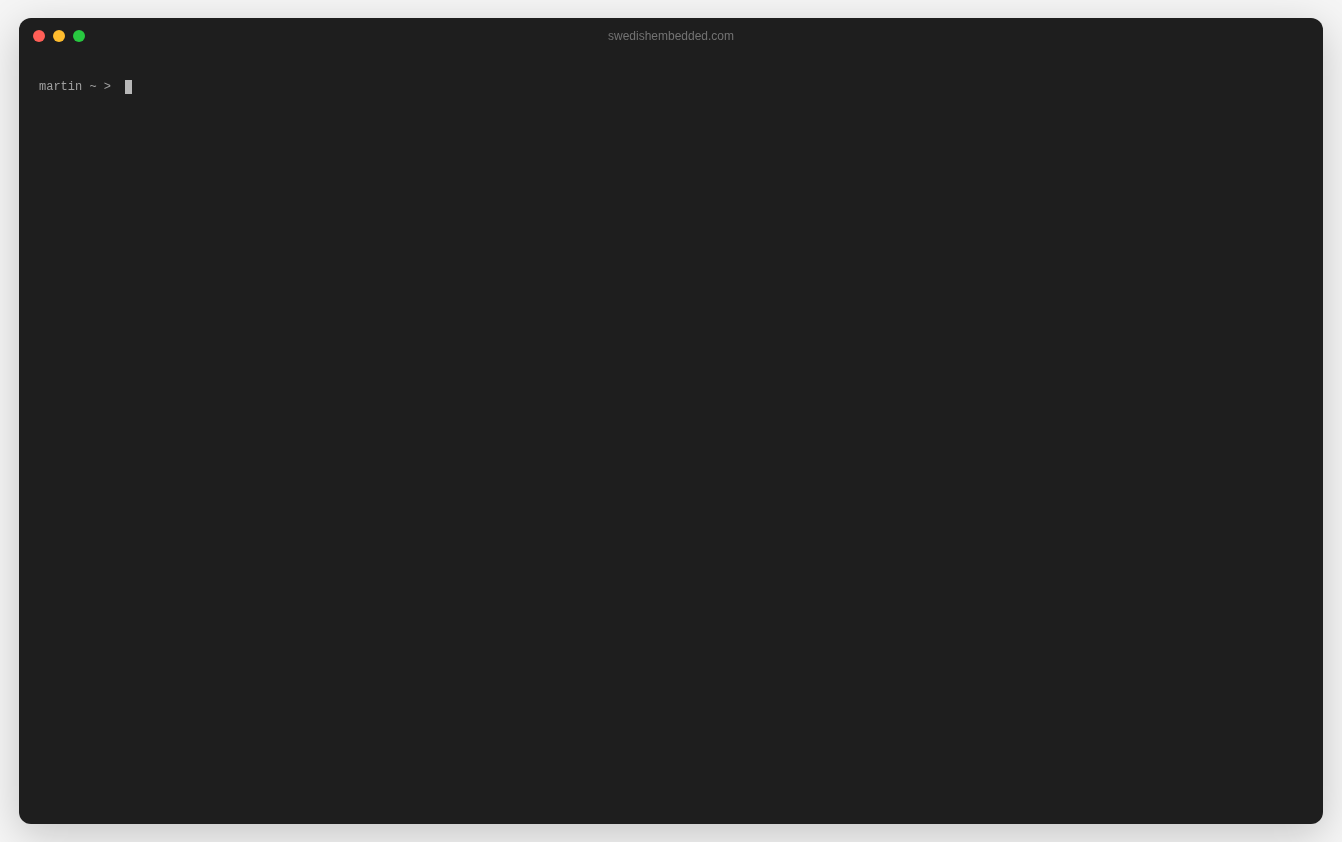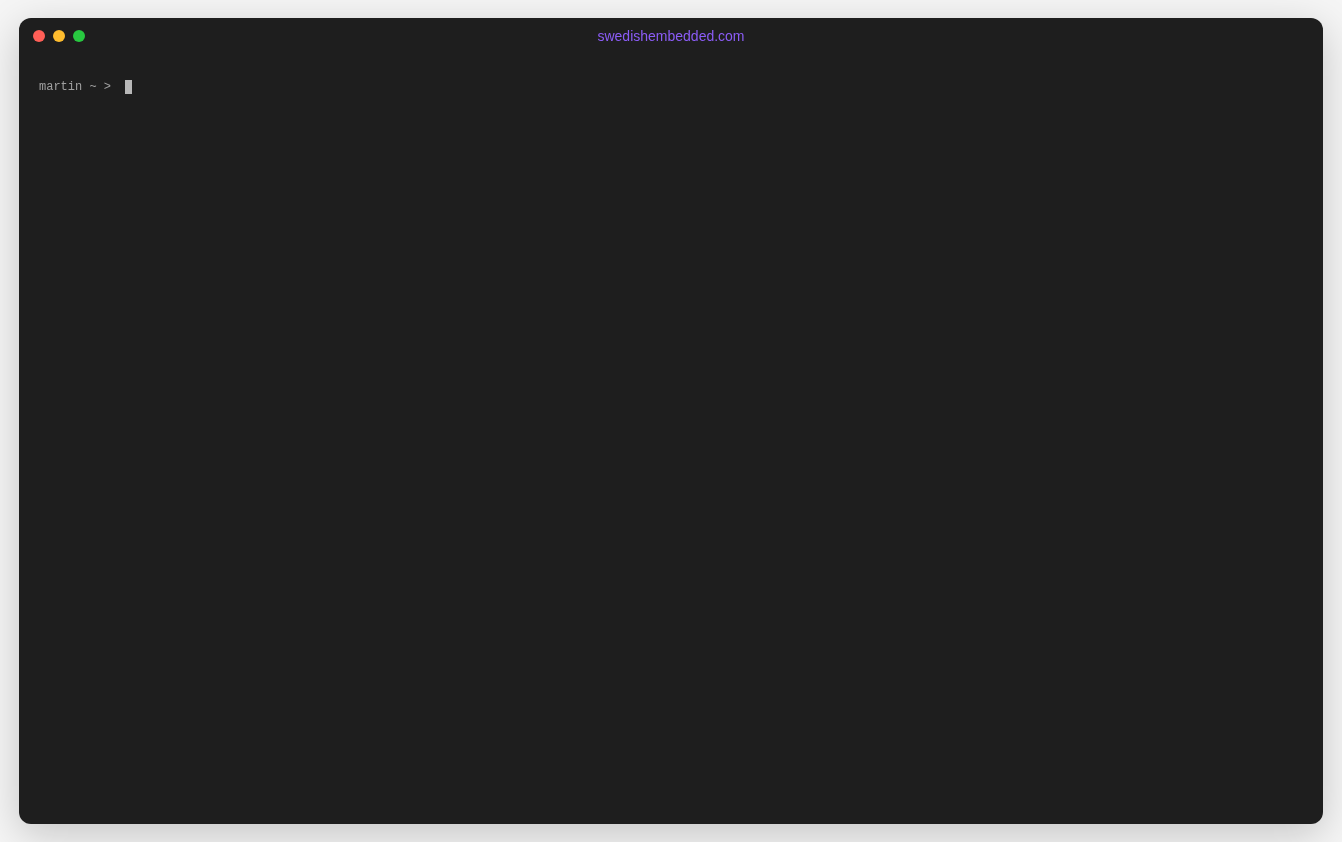--- a/index.html
+++ b/index.html
@@ -58,22 +58,22 @@
     }
     
     .traffic-light.maximize {
       background: #28c840;
     }
     
     .window-title {
       position: absolute;
       left: 50%;
       transform: translateX(-50%);
-      color: #8b5cf6;
-      font-size: 14px;
+      color: #737373;
+      font-size: 12px;
       font-weight: 400;
     }
     
     .terminal-body {
       flex: 1;
       padding: 24px 20px;
       font-family: "SF Mono", Monaco, Menlo, Consolas, "Courier New", monospace;
       font-size: 12px;
       color: #b8b8b8;
       line-height: 1.5;

